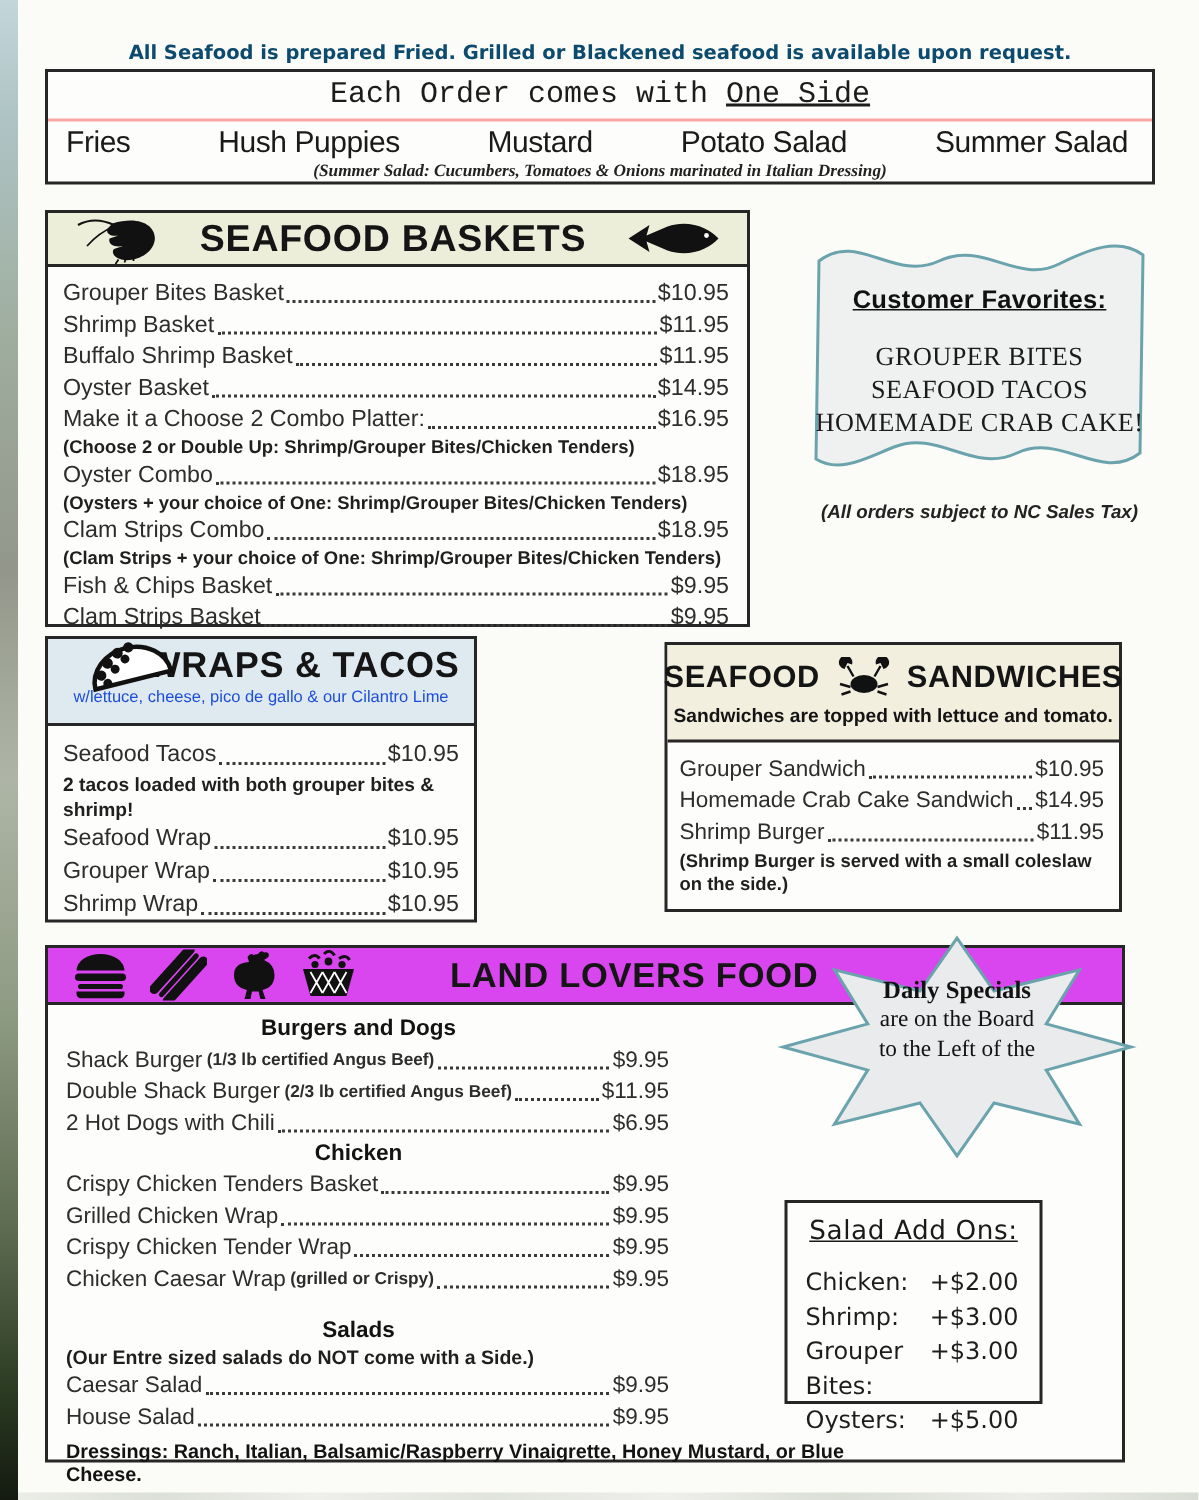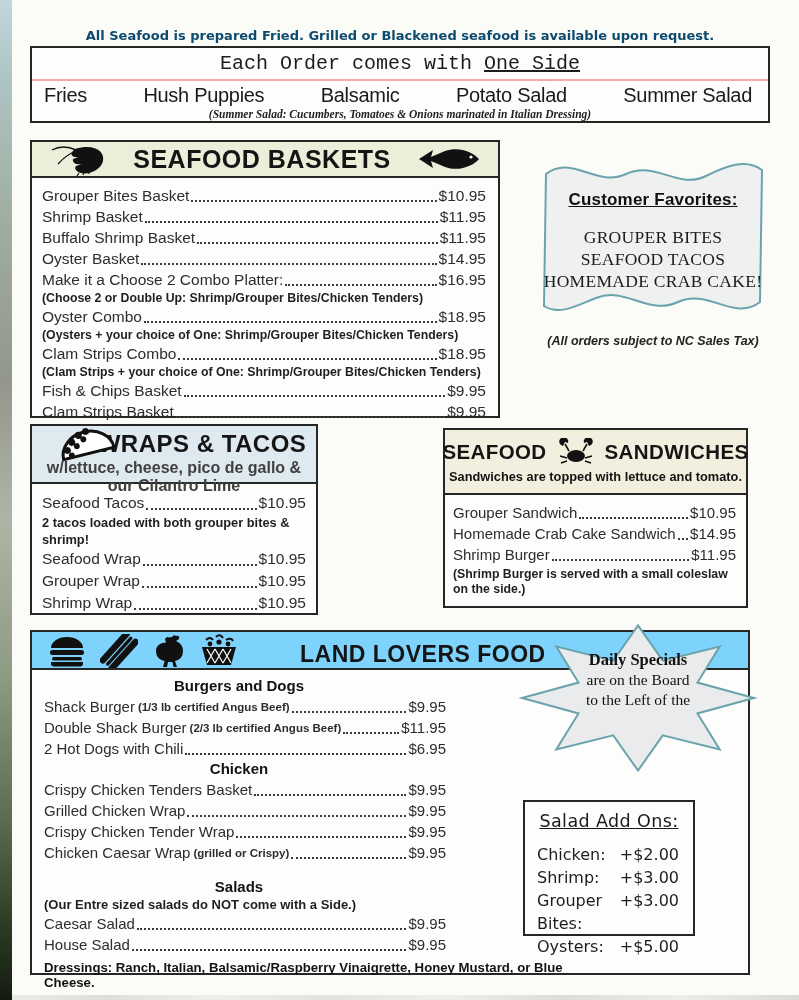--- a/index.html
+++ b/index.html
@@ -69,37 +69,37 @@
   .fav-text { position:absolute; left:0; top:44px; width:100%; text-align:center; }
   .fav-title { font-size:17px; font-weight:bold; color:#111; text-decoration:underline; letter-spacing:.2px; margin-bottom:16px; }
   .fav-item { font-family:"Liberation Serif", serif; font-size:17.5px; color:#1b1b1b; line-height:22px; letter-spacing:.3px; }
   .fav-tax { position:absolute; left:0; top:188px; width:100%; text-align:center;
     font-style:italic; font-weight:bold; font-size:12.5px; color:#232323; }
 
   
   .wraps-box { left:30px; top:424px; width:288px; height:191px; }
   .wraps-header { height:58px; background:#dfe9f0; text-align:center; padding-top:4px; }
   .wraps-title { font-size:24px; font-weight:600; letter-spacing:.5px; color:#151515; padding-left:56px; }
-  .wraps-sub { font-size:16px; font-weight:bold; color:#404040; margin-top:1px; }
+  .wraps-sub { font-size:11px; font-weight:normal; color:#1d4ed8; margin-top:1px; }
   .wraps-body { padding:8px 10px 0 10px; }
   .wraps-body .mi { line-height:22px; }
   .taco-icon { position:absolute; left:22px; top:-10px; }
 
   
   .sand-box { left:443px; top:428px; width:305px; height:180px; }
   .sand-header { height:65px; background:#f3efdf; text-align:center; padding-top:8px; }
   .sand-title { font-size:20.5px; font-weight:600; letter-spacing:.4px; color:#151515;
     display:flex; align-items:center; justify-content:center; gap:8px; }
   .sand-sub { font-size:12.8px; font-weight:bold; color:#141414; margin-top:3px; }
   .sand-body { padding:7px 10px 0 8px; }
   .sand-body .mi { font-size:15px; line-height:21px; }
 
   
   .land-box { left:30px; top:630px; width:720px; height:345px; }
-  .land-header { height:38px; background:#7dd3fc; display:flex; align-items:flex-end; }
+  .land-header { height:38px; background:#d946ef; display:flex; align-items:center; }
   .land-icons { display:flex; align-items:center; gap:14px; padding-left:16px; }
   .land-title { font-size:23px; font-weight:600; letter-spacing:.5px; color:#151515; margin-left:60px; }
   .land-body { padding:6px 0 0 12px; width:420px; }
   .land-sec-heading { text-align:center; width:390px; font-size:15px; font-weight:bold; color:#131313; line-height:20px; }
   .land-body .mi { width:402px; font-size:15px; line-height:21px; }
   .salads-gap { margin-top:14px; }
   .land-dressings { font-size:13.2px; font-weight:bold; color:#131313; margin-top:5px; width:560px; }
 
   
   .star-wrap { position:absolute; left:518px; top:620px; width:240px; height:156px; }
@@ -124,21 +124,21 @@
 
 <div class="top-note">All Seafood is prepared Fried.  Grilled or Blackened seafood is available upon request.</div>
 
 <div class="box sides-box">
   <div class="sides-heading">
     <span>Each Order comes with </span>&nbsp;<span class="ul">One Side</span>
   </div>
   <div class="sides-row">
     <span>Fries</span>
     <span>Hush Puppies</span>
-    <span>Balsamic</span>
+    <span>Mustard</span>
     <span>Potato Salad</span>
     <span>Summer Salad</span>
   </div>
   <div class="sides-note">(Summer Salad: Cucumbers, Tomatoes &amp; Onions marinated in Italian Dressing)</div>
 </div>
 
 <div class="box baskets-box">
   <div class="sec-header baskets-header">
     <span>
       <svg class="ic" width="58" height="34" viewBox="0 0 58 34">

